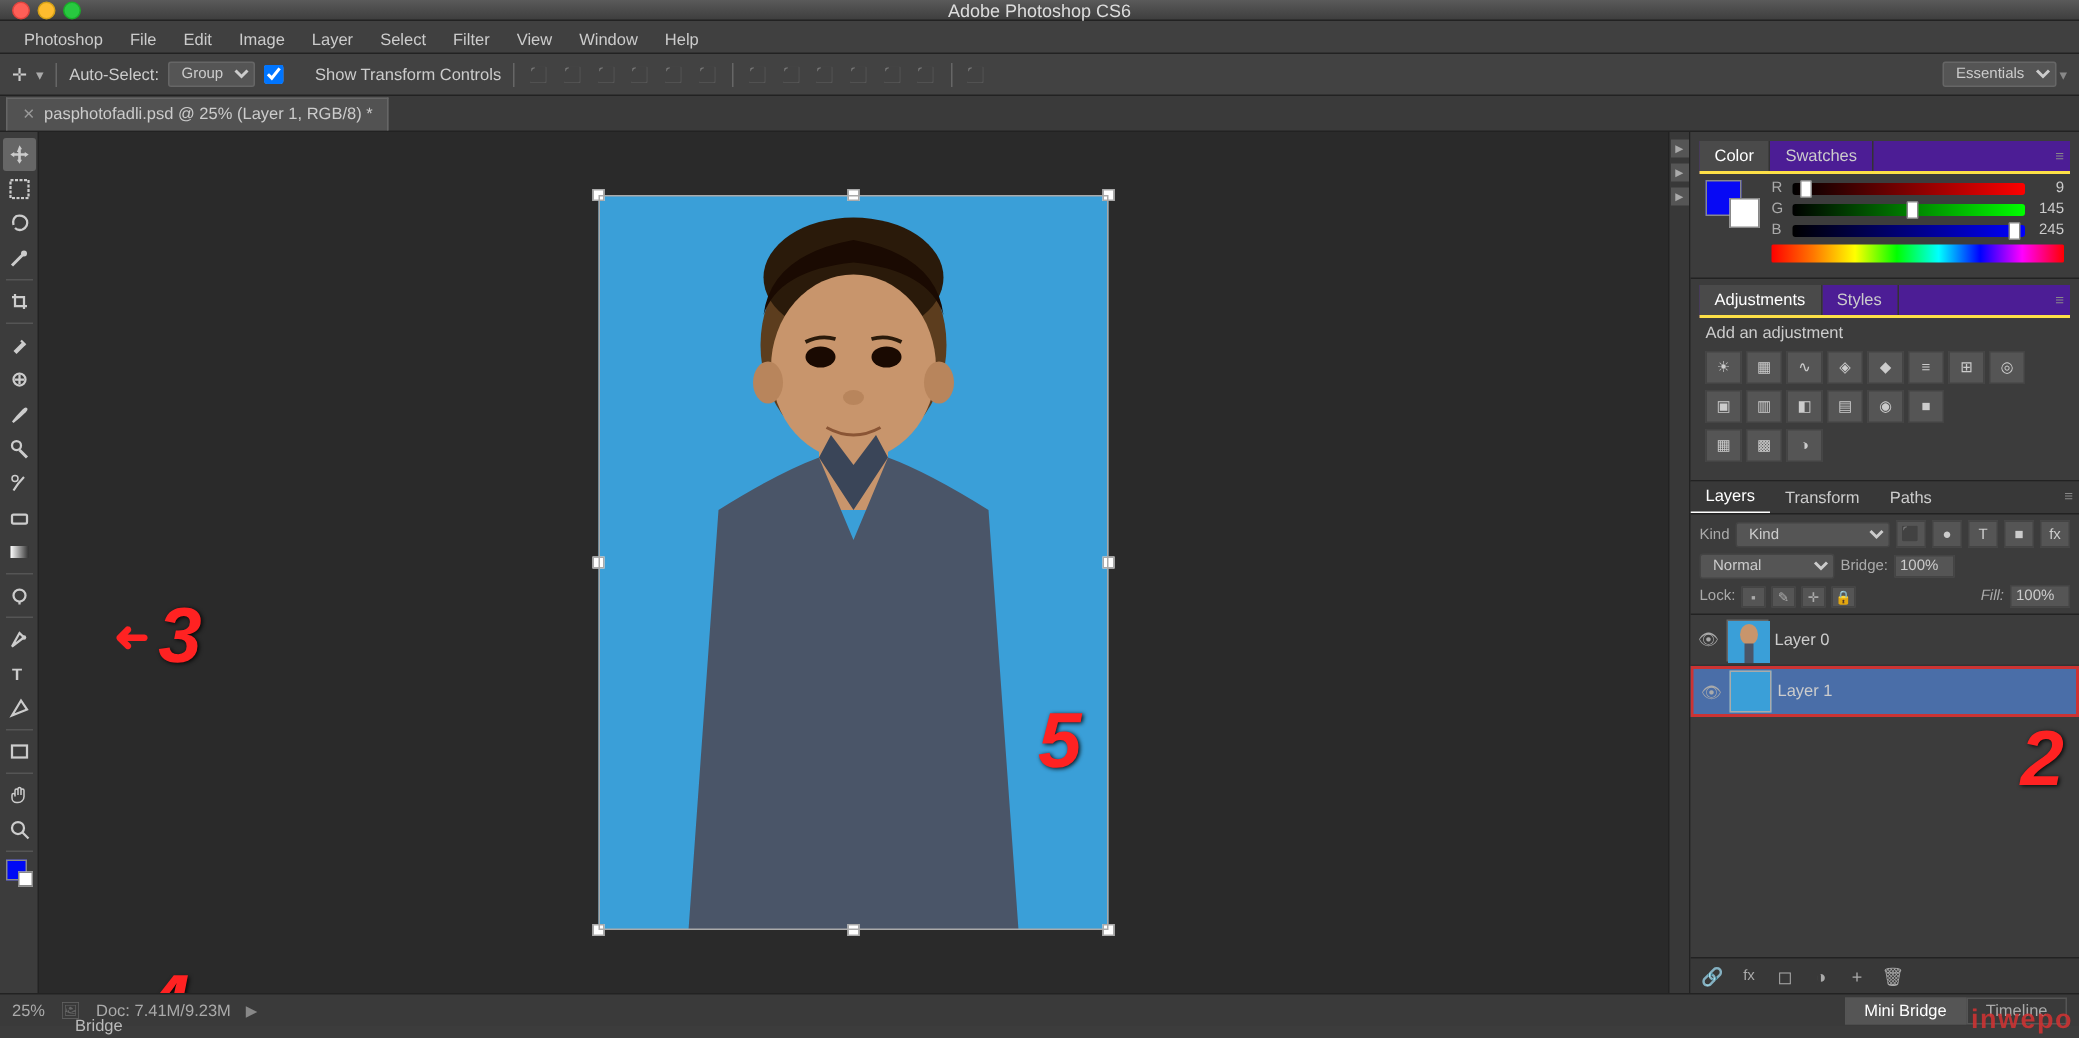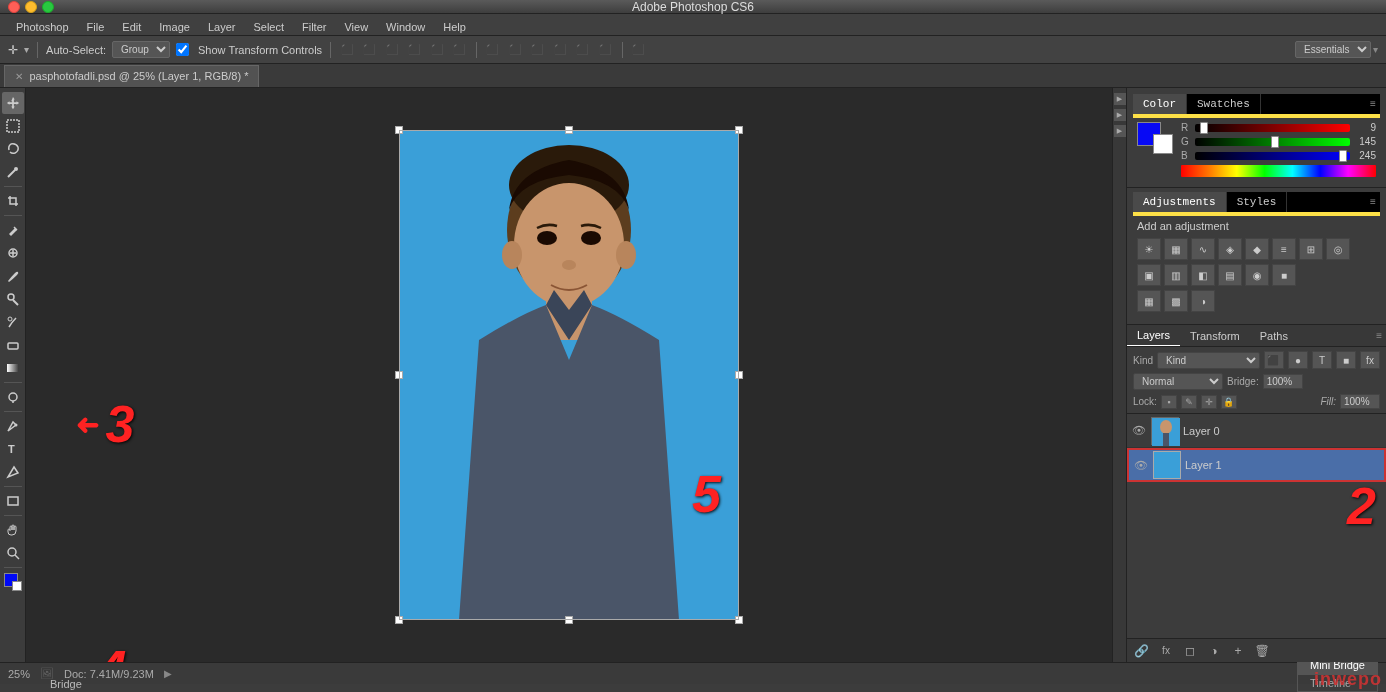--- a/index.html
+++ b/index.html
@@ -89,21 +89,21 @@
       margin: 0 2px;
     }
     .options-icon {
       font-size: 10px;
       color: #aaa;
       padding: 0 2px;
     }
     .checkbox-label {
       display: flex;
       align-items: center;
-      gap: 9px;
+      gap: 21px;
       font-size: 11px;
       color: #ccc;
     }
 
     
     #tab-bar {
       height: 24px;
       background: #3a3a3a;
       display: flex;
       align-items: center;
@@ -220,24 +220,23 @@
       width: 260px;
       background: #3c3c3c;
       border-left: 1px solid #222;
       display: flex;
       flex-direction: column;
     }
 
     
     .panel-tabs {
       display: flex;
-      background: #000000;
-      border-bottom: 4px solid #fde047;
-      align-items: center;
-      font-family: Liberation Mono, monospace;
+      background: #4c1d95;
+      border-bottom: 2px solid #fde047;
+      align-items: center;
     }
     .panel-tab {
       padding: 4px 10px;
       font-size: 11px;
       color: #ccc;
       cursor: pointer;
       border-right: 1px solid #333;
     }
     .panel-tab.active {
       background: #4a4a4a;
@@ -485,21 +484,20 @@
       align-items: center;
       padding: 0 8px;
       gap: 10px;
       font-size: 11px;
       color: #aaa;
     }
     .status-tabs {
       display: flex;
       gap: 0;
       margin-left: auto;
-      flex-direction: column;
     }
     .status-tab {
       padding: 2px 12px;
       font-size: 11px;
       color: #aaa;
       cursor: pointer;
       border: 1px solid #555;
     }
     .status-tab.active { color: #fff; background: #555; }
 

